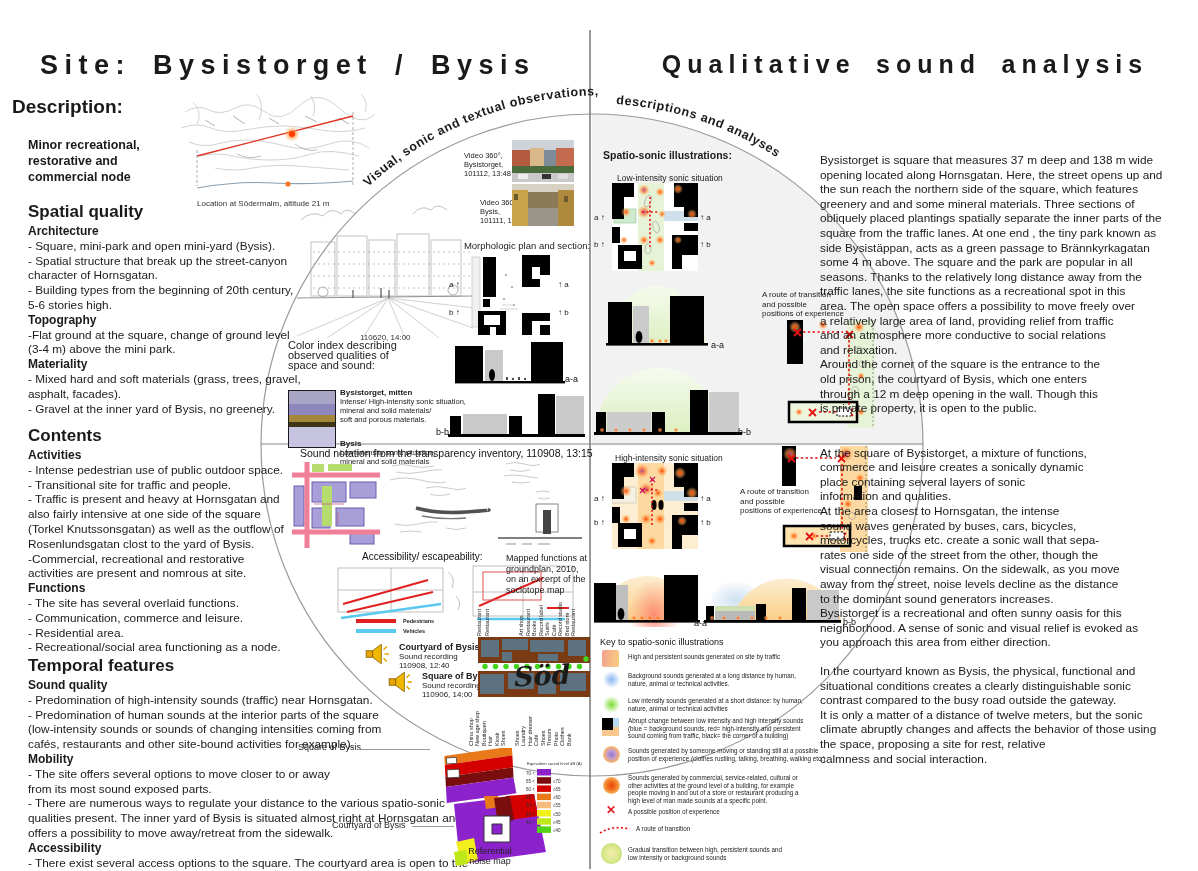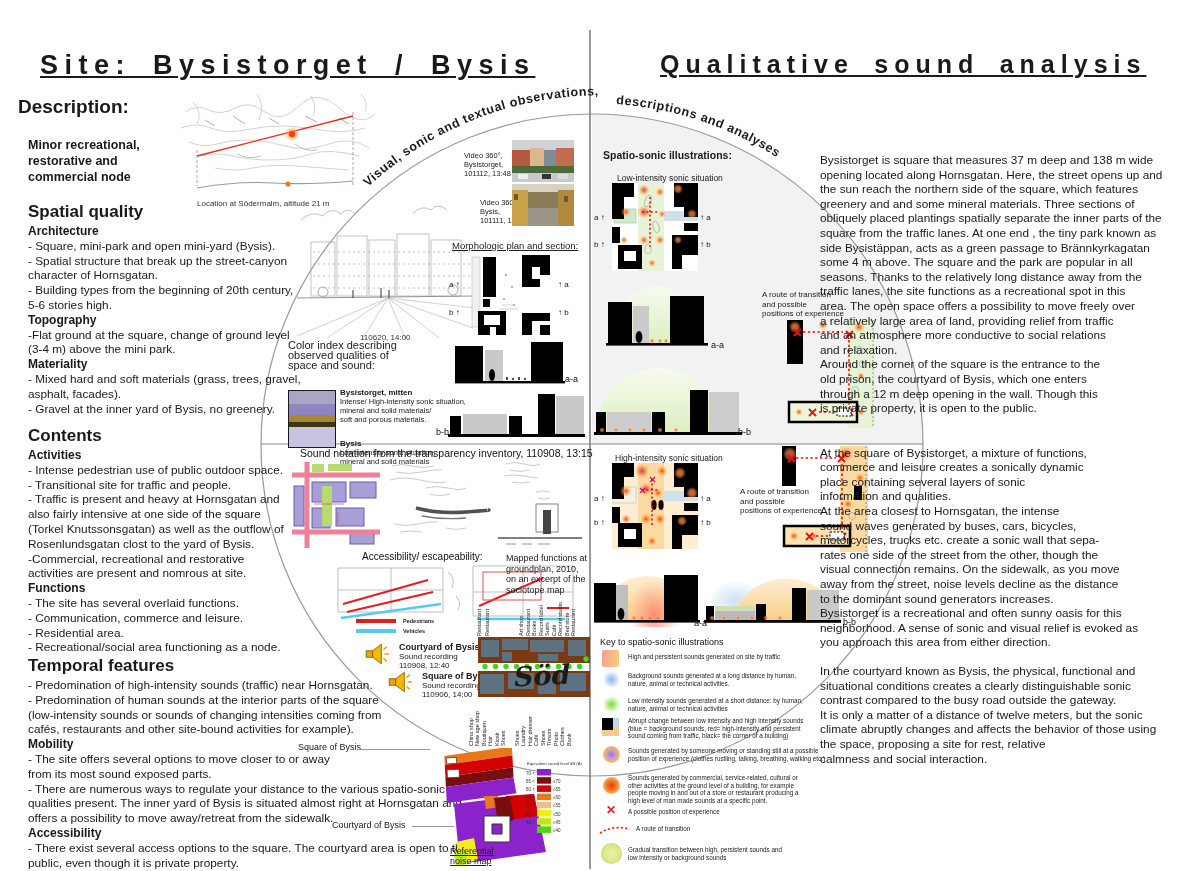--- a/index.html
+++ b/index.html
@@ -1,21 +1,21 @@
 <!DOCTYPE html>
 <html><head>
 <meta charset="utf-8">
 <style>
   html,body{margin:0;padding:0;background:#fff;}
   .page{position:relative;width:1198px;height:871px;background:#fff;overflow:hidden;
         font-family:"Liberation Sans",sans-serif;color:#1a1a1a;}
   .abs{position:absolute;}
   .pre{white-space:pre-line;}
   .b{font-weight:bold;}
-  .c{text-align:left;text-decoration:underline;}
+  .c{text-align:center;}
   .rot{transform:rotate(-90deg);transform-origin:0 0;white-space:nowrap;}
   .title{font-weight:bold;font-size:27px;letter-spacing:.24em;word-spacing:.30em;white-space:nowrap;}
   .h1{font-weight:bold;font-size:19px;}
   .h2{font-weight:bold;font-size:17px;margin:16px 0 2px 0;}
   .sublabel{font-weight:bold;font-size:12px;line-height:14.8px;}
   .body{font-size:11.8px;line-height:14.8px;}
   .cap8{font-size:8px;color:#333;}
   .cap9{font-size:9px;color:#222;}
   .cap10{font-size:10.5px;color:#111;}
   .t55{font-size:5.5px;color:#222;}
@@ -76,21 +76,21 @@
     <line x1="261" y1="444" x2="923" y2="444" stroke="#888" stroke-width="1"></line>
     <path id="arcL" d="M368,187 A342,342 0 0 1 652,99" fill="none"></path>
     <path id="arcR" d="M616,104 A342,342 0 0 1 854,225" fill="none"></path>
     <text font-size="12.5" font-weight="bold" letter-spacing="0.6" fill="#1a1a1a"><textPath href="#arcL">Visual, sonic and textual observations,</textPath></text>
     <text font-size="12.5" font-weight="bold" letter-spacing="0.6" fill="#1a1a1a"><textPath href="#arcR">descriptions and analyses</textPath></text>
   </svg>
 
   <div class="abs title c" style="left:40;left:40px;top:50px;width:420px">Site: Bysistorget / Bysis</div>
   <div class="abs title c" style="left:660px;top:50px;width:490px;font-size:25px">Qualitative sound analysis</div>
 
-  <div class="abs h1" style="left:18px;top:96px">Description:</div>
+  <div class="abs h1" style="left:12px;top:96px">Description:</div>
   <div class="abs pre b" style="left:28px;top:137px;font-size:12.5px;line-height:16px">Minor recreational,
 restorative and
 commercial node</div>
 
   <svg class="abs" style="left:175px;top:84px" width="215" height="114">
     <g stroke="#b8b8b8" stroke-width=".7" fill="none" opacity=".9">
       <path d="M10,28 q12,-8 24,-2 t26,-2 t30,4 t34,-6 t40,2 t36,6"></path>
       <path d="M6,44 q16,-6 30,0 t34,2 t36,-4 t40,4 t44,-2"></path>
       <path d="M14,58 q14,6 28,2 t30,-4 t38,6 t44,-2 t40,4"></path>
       <path d="M24,72 q18,-4 34,0 t38,4 t40,-6 t48,2"></path>
@@ -141,20 +141,21 @@
 activities are present and nomrous at site.</div>
     <div class="sublabel">Functions</div>
     <div class="body pre">- The site has several overlaid functions.
 - Communication, commerce and leisure.
 - Residential area.
 - Recreational/social area functioning as a node.</div>
   </div>
 
   <div class="abs" style="left:28px;top:640px;width:460px">
     <div class="h2">Temporal features</div>
+    <div class="sublabel">Sound quality</div>
     <div class="body pre">- Predomination of high-intensity sounds (traffic) near Hornsgatan.
 - Predomination of human sounds at the interior parts of the square
 (low-intensity sounds or sounds of changing intensities coming from
 cafés, restaurants and other site-bound activities for example).</div>
     <div class="sublabel">Mobility</div>
     <div class="body pre">- The site offers several options to move closer to or away
 from its most sound exposed parts.
 - There are numerous ways to regulate your distance to the various spatio-sonic
 qualities present. The inner yard of Bysis is situated almost right at Hornsgatan and
 offers a possibility to move away/retreat from the sidewalk.</div>

